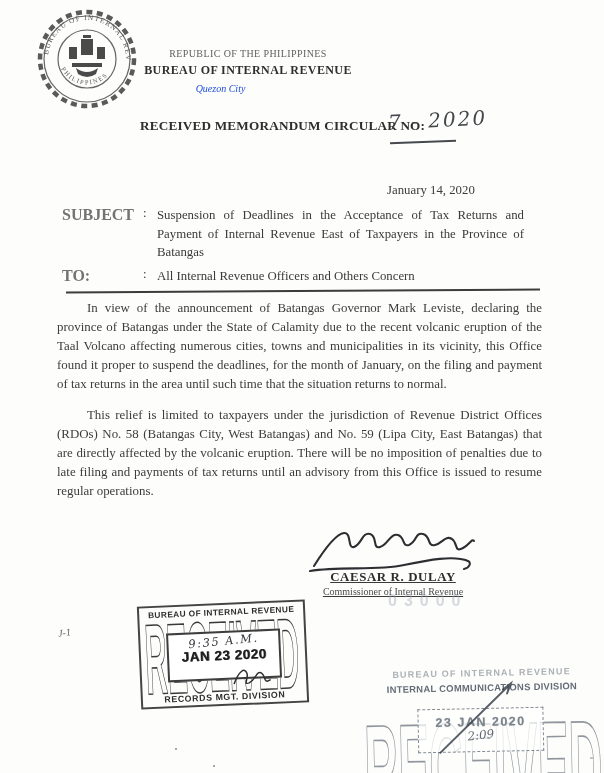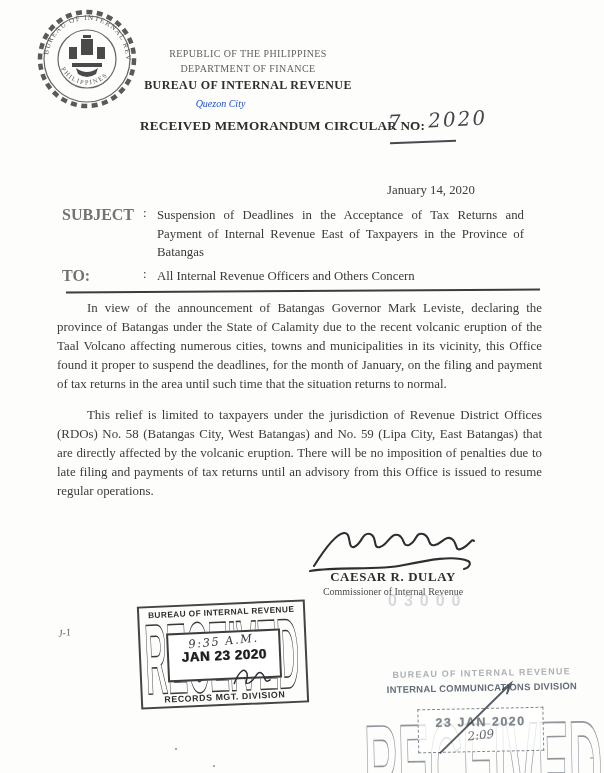--- a/index.html
+++ b/index.html
@@ -30,21 +30,21 @@
   .field-label{position:absolute;left:0;top:0;font-weight:700;font-size:16px;color:#737373;}
   .field-colon{position:absolute;left:81px;top:0;font-size:12.8px;color:#3a3a3a;}
   .field-value{position:absolute;left:95px;top:0;width:367px;font-size:12.8px;line-height:18.5px;text-align:justify;color:#3a3a3a;}
   .row-subject{top:206px;}
   .row-to{top:267px;}
   .rule{position:absolute;left:66px;top:290px;width:474px;height:2px;background:#3c3c3c;transform:rotate(-.35deg);}
   
   .content{position:absolute;left:57px;top:299px;width:485px;}
   .content p{margin:0 0 12px 0;font-size:12.9px;line-height:19px;text-align:justify;text-indent:30px;color:#3c3c3c;}
   
-  .sigblock{position:absolute;left:288px;top:524px;width:210px;text-align:center;}
+  .sigblock{position:absolute;left:288px;top:524px;width:210px;text-align:center;text-decoration:underline;}
   .sig-scrawl{display:block;margin:0 auto;}
   .sig-name{font-size:12.9px;font-weight:700;color:#2d2d2d;letter-spacing:.6px;margin-top:-4px;}
   .sig-title{font-size:10px;color:#4c4c4c;margin-top:1px;}
   .faint-number{
     position:absolute;left:388px;top:592px;
     font-family:"Liberation Sans",sans-serif;font-weight:700;
     font-size:16px;letter-spacing:7px;color:rgba(150,158,168,.38);
   }
   .margin-note{position:absolute;left:58px;top:627px;font-size:10px;font-style:italic;color:#5c5c5c;transform:rotate(-6deg);}
   
@@ -127,21 +127,20 @@
       <rect x="33" y="41" width="8" height="12"></rect>
       <rect x="61" y="41" width="8" height="12"></rect>
       <rect x="36" y="57" width="30" height="4"></rect>
       <path d="M40,62 q11,8 22,0 l-2,6 q-9,6 -18,0 z"></path>
       <rect x="47" y="29" width="8" height="3"></rect>
     </g>
   </svg>
 
   <div class="hdr">
     <div class="hdr-line1">REPUBLIC OF THE PHILIPPINES</div>
-    <div class="hdr-line2">DEPARTMENT OF FINANCE</div>
     <div class="hdr-line3">BUREAU OF INTERNAL REVENUE</div>
     <div class="hdr-line4">Quezon City</div>
   </div>
 
   <div class="memo-line">
     <span class="memo-label">RECEIVED MEMORANDUM CIRCULAR NO:</span>
     <span class="memo-number">7 - 2020</span>
     <span class="memo-underline"></span>
   </div>
 

